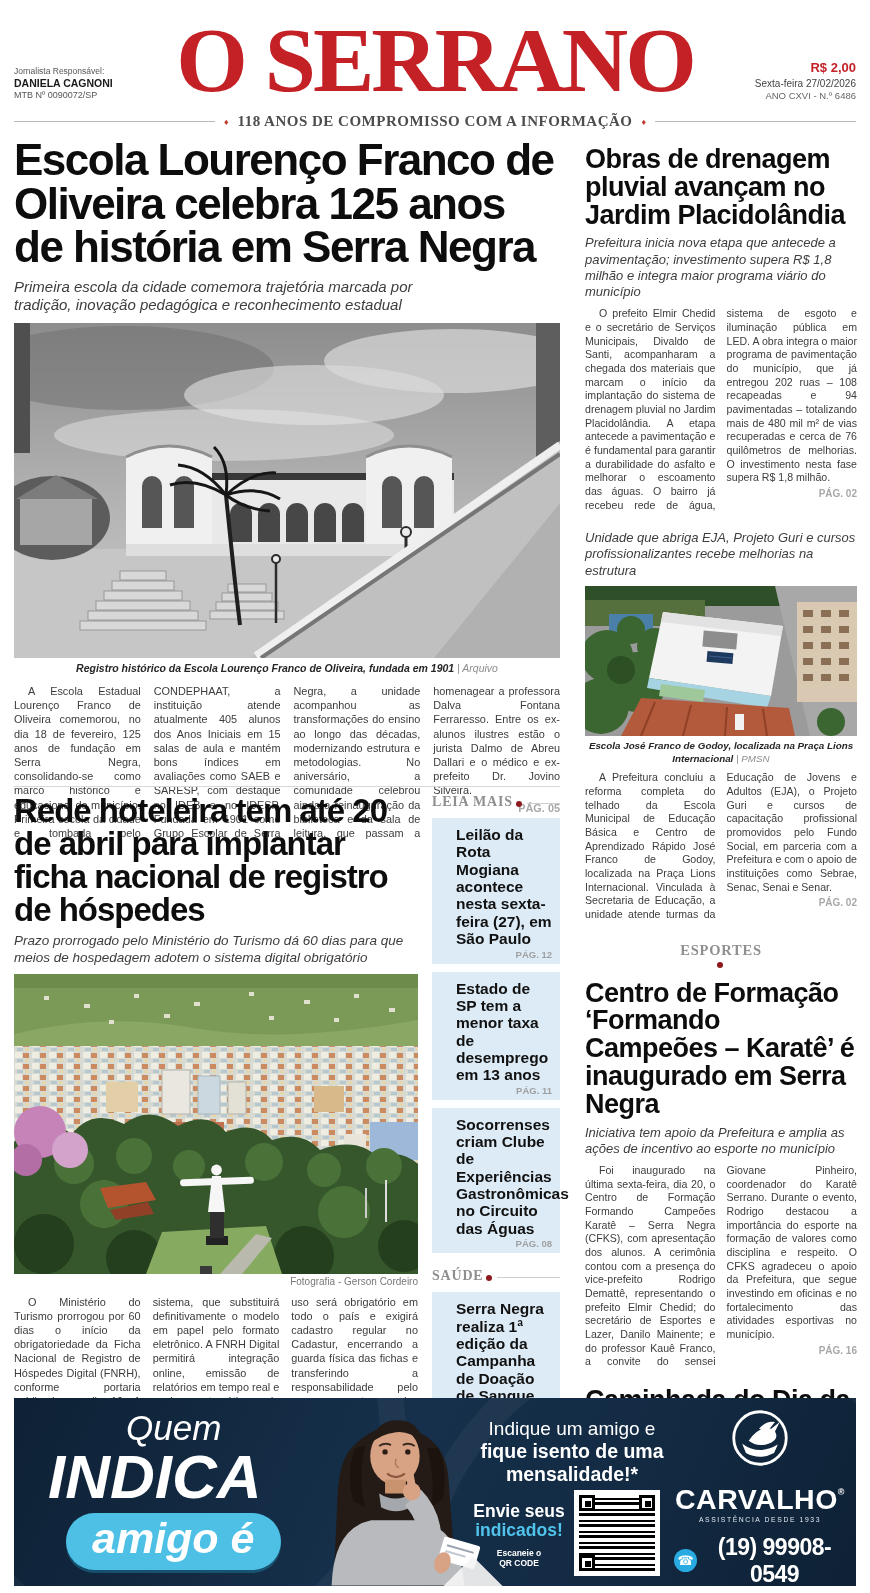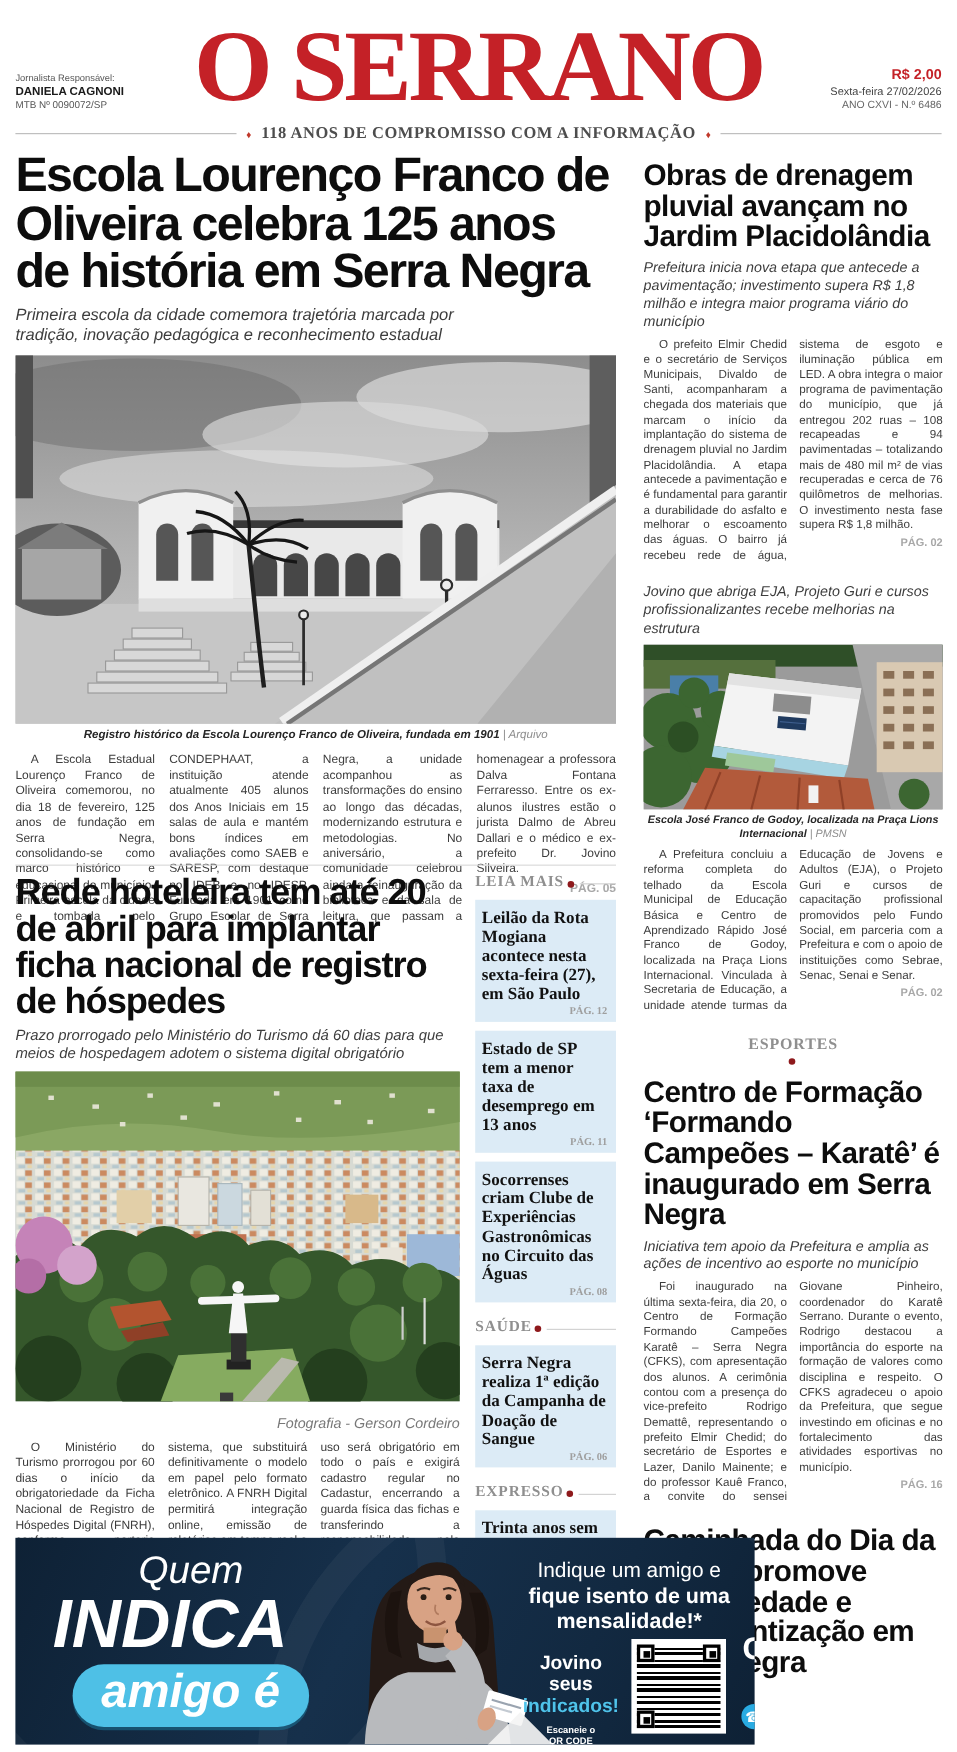--- a/index.html
+++ b/index.html
@@ -42,44 +42,44 @@
   .lead .deck{font-size:15px;line-height:1.25;max-width:420px;margin:9px 0 8px;}
   .ph{display:block;background:#ddd;}
   .lead .cap{display:block;text-align:center;margin-top:4px;}
   .lead .body-txt{margin-top:10px;column-count:4;column-gap:13px;font-size:10.9px;line-height:1.3;}
   .rule-left{position:absolute;left:14px;top:786px;width:546px;border-top:1px solid #d8d8d8;}
 
   
   .hotel{position:absolute;left:14px;top:794px;width:404px;}
   .hotel h2{margin:0;font-size:33px;line-height:1.0;letter-spacing:-1px;color:#0d0d0d;}
   .hotel .deck{font-size:13.5px;line-height:1.25;margin:7px 0 7px;}
-  .hotel .cap2{display:block;text-align:right;font-size:13px;font-style:italic;color:#777;margin-top:12px;}
+  .hotel .cap2{display:block;text-align:right;font-size:10px;color:#777;margin-top:2px;}
   .hotel .body-txt{margin-top:8px;column-count:3;column-gap:12px;font-size:10.9px;line-height:1.3;}
 
   
   .rail{position:absolute;left:432px;top:794px;width:128px;}
-  .rail-box{position:relative;background:#dcebf6;margin-top:8px;padding:8px 8px 16px 6px;font-family:Liberation Serif, serif;}
+  .rail-box{position:relative;background:#dcebf6;margin-top:8px;padding:8px 8px 16px 24px;}
   .rail-box .t{font-size:15.5px;font-weight:bold;line-height:1.12;color:#111;}
   .rail-box .bpg{position:absolute;right:8px;bottom:4px;font-size:9.5px;font-weight:bold;color:#9f9f9f;}
   .rail .sec-h{font-size:14px;}
   .rail .mt{margin-top:15px;}
 
   
   .rcol{position:absolute;left:585px;top:146px;width:272px;}
   .rcol h3{margin:0;font-size:27px;line-height:1.03;letter-spacing:-.5px;color:#0d0d0d;}
   .rcol .deck{font-size:13px;line-height:1.25;margin:6px 0 7px;}
   .rcol .body-txt{column-count:2;column-gap:11px;font-size:10.6px;line-height:1.29;}
   .rcol .pg{font-size:10px;}
   .rcol .cap{display:block;text-align:center;font-size:9.8px;margin-top:4px;line-height:1.3;}
   .st{margin-top:0;}
   .st + .st{margin-top:18px;}
   .rcol .sec-h{margin:20px 0 8px;flex-direction:column;}
 
   
-  .ad{position:absolute;left:14px;top:1398px;width:672px;height:188px;overflow:hidden;
+  .ad{position:absolute;left:14px;top:1398px;width:842px;height:188px;overflow:hidden;
       background:linear-gradient(115deg,#0e2135 0%,#16304b 45%,#122941 75%,#0e2135 100%);color:#fff;}
   .ad .swoosh{position:absolute;border:26px solid rgba(255,255,255,.045);border-radius:50%;}
   .sw1{width:420px;height:420px;left:-80px;top:-200px;}
   .sw2{width:520px;height:520px;right:-120px;top:-80px;}
   .ad-left{position:absolute;left:34px;top:10px;width:300px;font-style:italic;}
   .ad-left .quem{font-size:35px;color:#fff;margin-left:78px;}
   .ad-left .indica{font-size:62px;font-weight:bold;letter-spacing:0;line-height:.95;color:#fff;}
   .ad-left .pill{display:inline-block;margin:6px 0 0 18px;background:#4ec0e6;border-radius:40px;
                  padding:1px 26px 7px;box-shadow:0 3px 0 rgba(27,115,150,.55);}
   .ad-left .pill span{font-size:43px;font-weight:bold;color:#fff;}
@@ -361,21 +361,21 @@
     <article class="st">
       <h3>Obras de drenagem pluvial avançam no Jardim Placidolândia</h3>
       <div class="deck">Prefeitura inicia nova etapa que antecede a pavimentação; investimento supera R$ 1,8 milhão e integra maior programa viário do município</div>
       <div class="body-txt">
         <p>O prefeito Elmir Chedid e o secretário de Serviços Municipais, Divaldo de Santi, acompanharam a chegada dos materiais que marcam o início da implantação do sistema de drenagem pluvial no Jardim Placidolândia. A etapa antecede a pavimentação e é fundamental para garantir a durabilidade do asfalto e melhorar o escoamento das águas. O bairro já recebeu rede de água, sistema de esgoto e iluminação pública em LED. A obra integra o maior programa de pavimentação do município, que já entregou 202 ruas – 108 recapeadas e 94 pavimentadas – totalizando mais de 480 mil m² de vias recuperadas e cerca de 76 quilômetros de melhorias. O investimento nesta fase supera R$ 1,8 milhão.</p>
         <div class="pg">PÁG. 02</div>
       </div>
     </article>
 
     <article class="st">
-      <div class="deck">Jovino que abriga EJA, Projeto Guri e cursos profissionalizantes recebe melhorias na estrutura</div>
+      <div class="deck">Unidade que abriga EJA, Projeto Guri e cursos profissionalizantes recebe melhorias na estrutura</div>
 
       <svg class="ph" width="272" height="150" viewBox="0 0 272 150" preserveAspectRatio="none">
         <rect width="272" height="150" fill="#9b9b9b"></rect>
         <rect width="272" height="20" fill="#2f4f28"></rect>
         <rect x="0" y="14" width="120" height="26" fill="#55703d"></rect>
         <polygon points="190,0 272,0 272,150 225,150" fill="#a8a8a8"></polygon>
         <rect x="24" y="28" width="44" height="24" fill="#4a7fa8"></rect>
         <g fill="#3c6631">
           <circle cx="22" cy="70" r="26"></circle>
             <circle cx="52" cy="96" r="30"></circle>
@@ -492,21 +492,21 @@
 
     <div class="ad-wedge"></div>
 
     <div class="ad-offer">
       <div class="o1">Indique um amigo e</div>
       <div class="o2">fique isento  de uma</div>
       <div class="o3">mensalidade!*</div>
     </div>
 
     <div class="ad-send">
-      <div class="s1">Jovino seus</div>
+      <div class="s1">Envie seus</div>
       <div class="s2">indicados!</div>
       <div class="scan">
         <div>Escaneie o</div>
         <div>QR CODE</div>
       </div>
     </div>
 
     <div class="qr">
       <div class="qr-in">
         <div class="qr-f qr-tl"></div>

